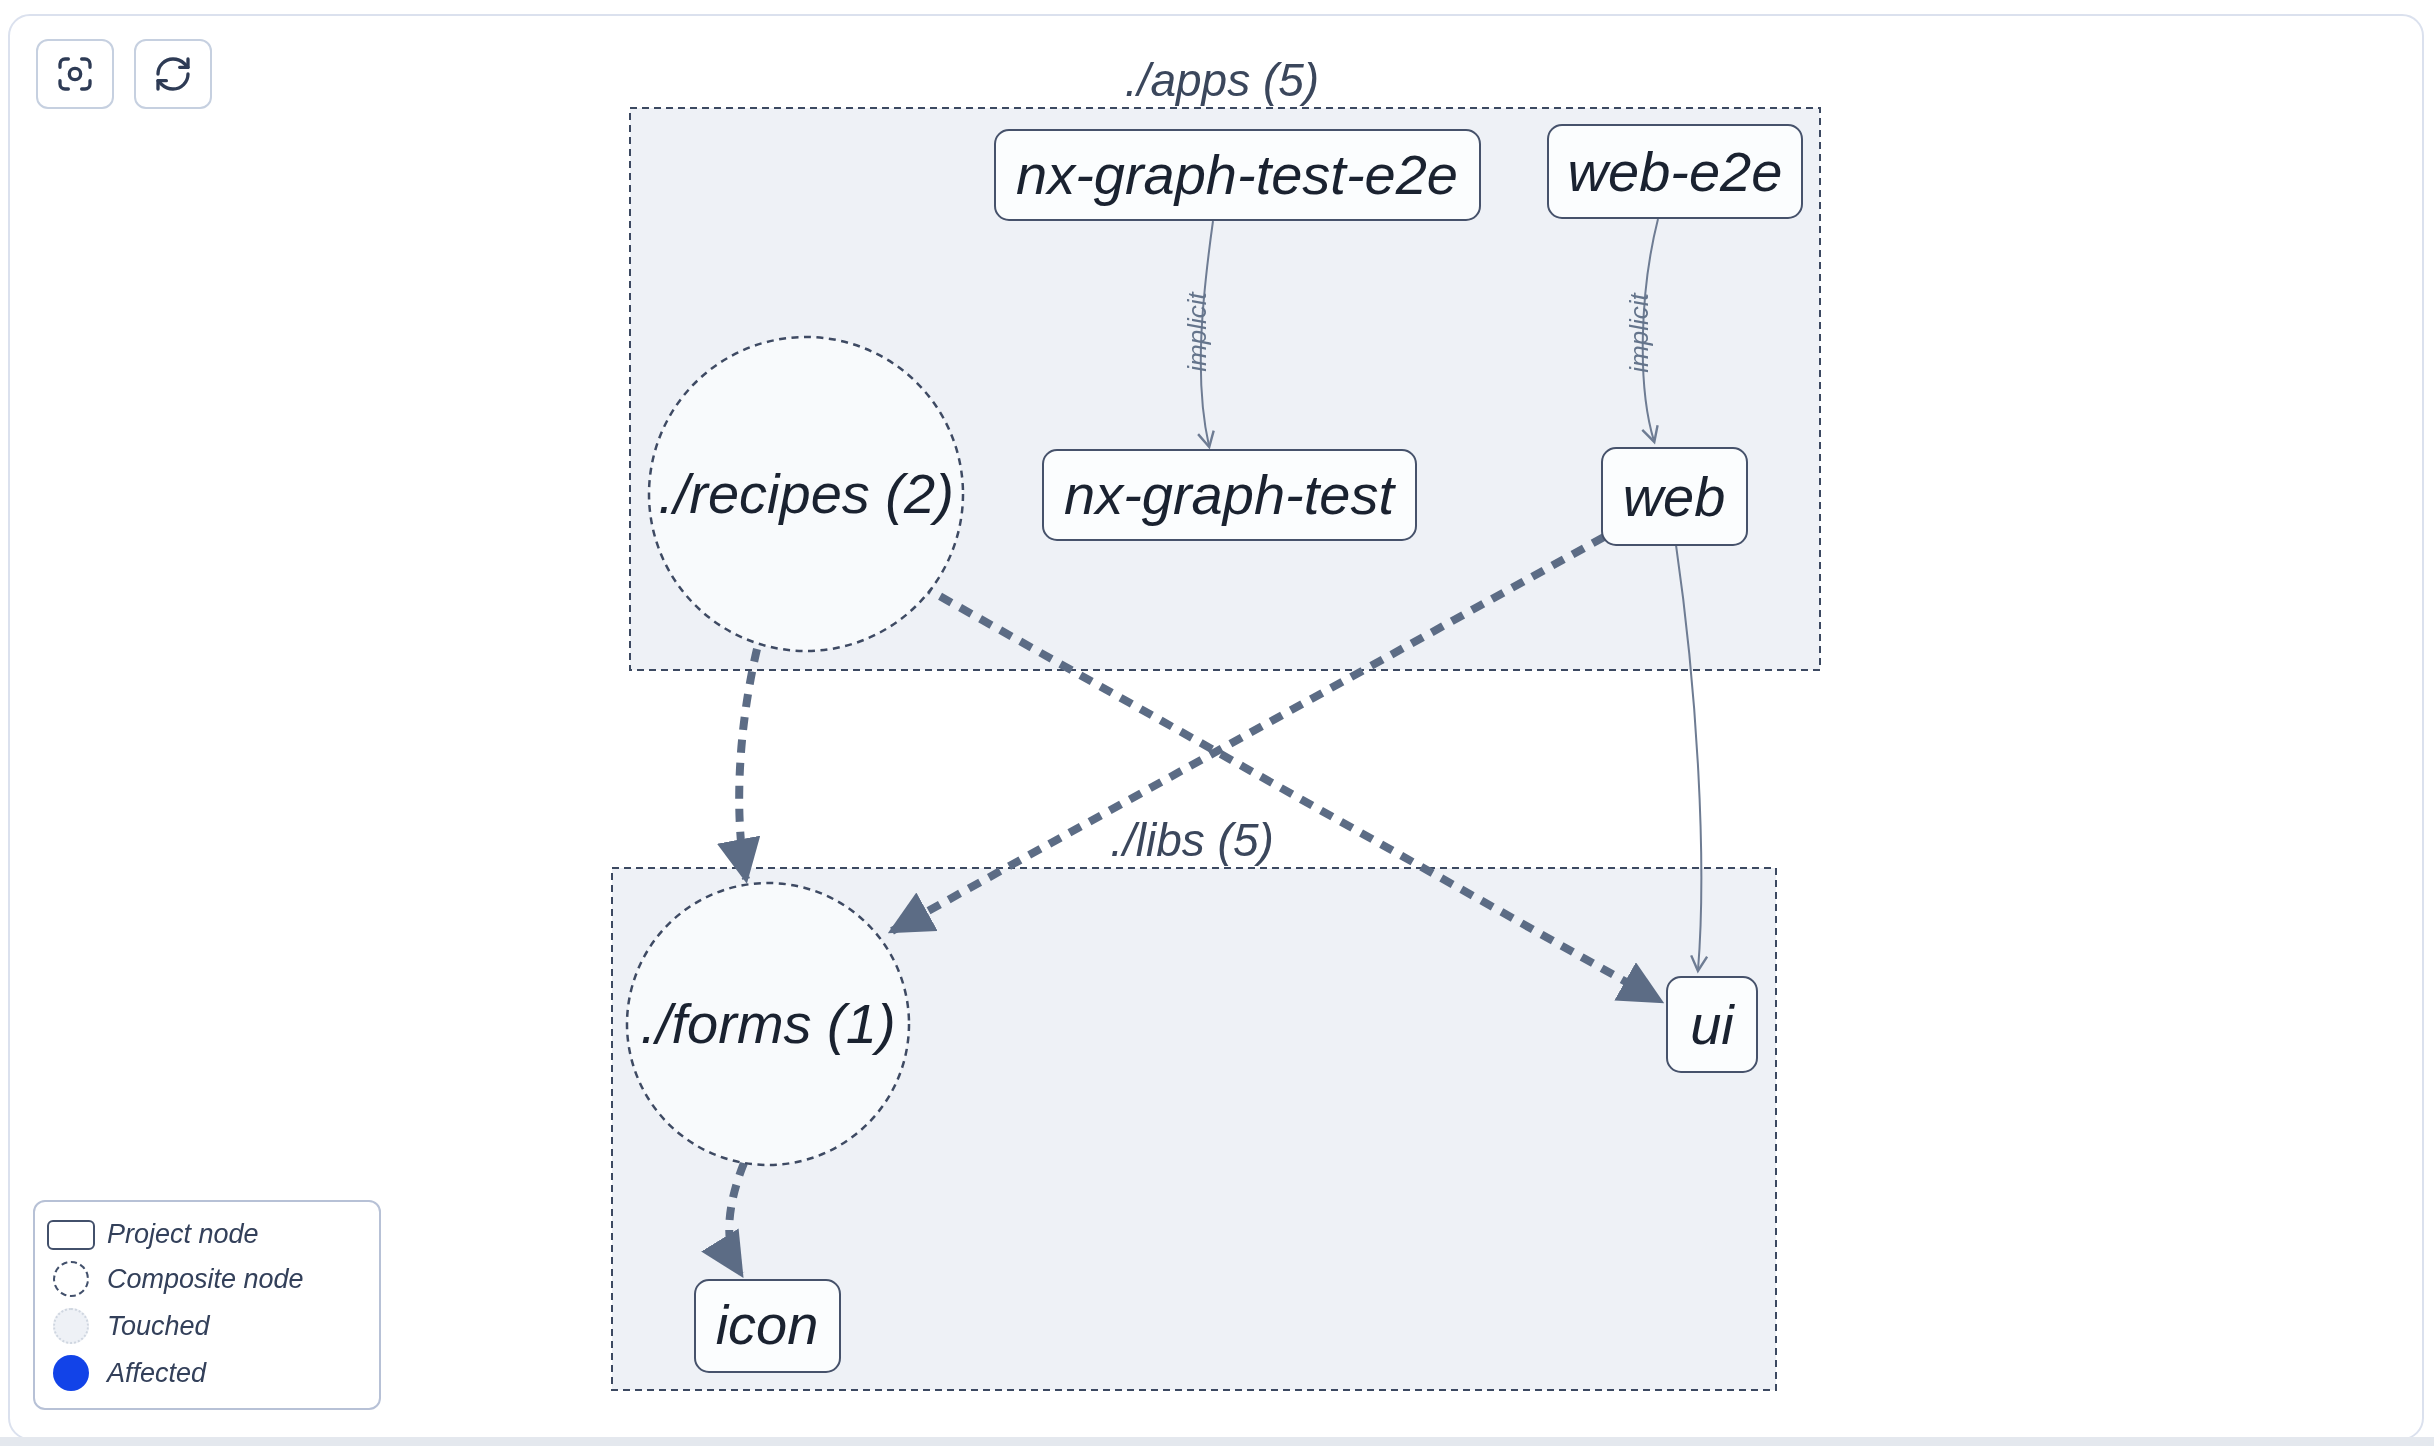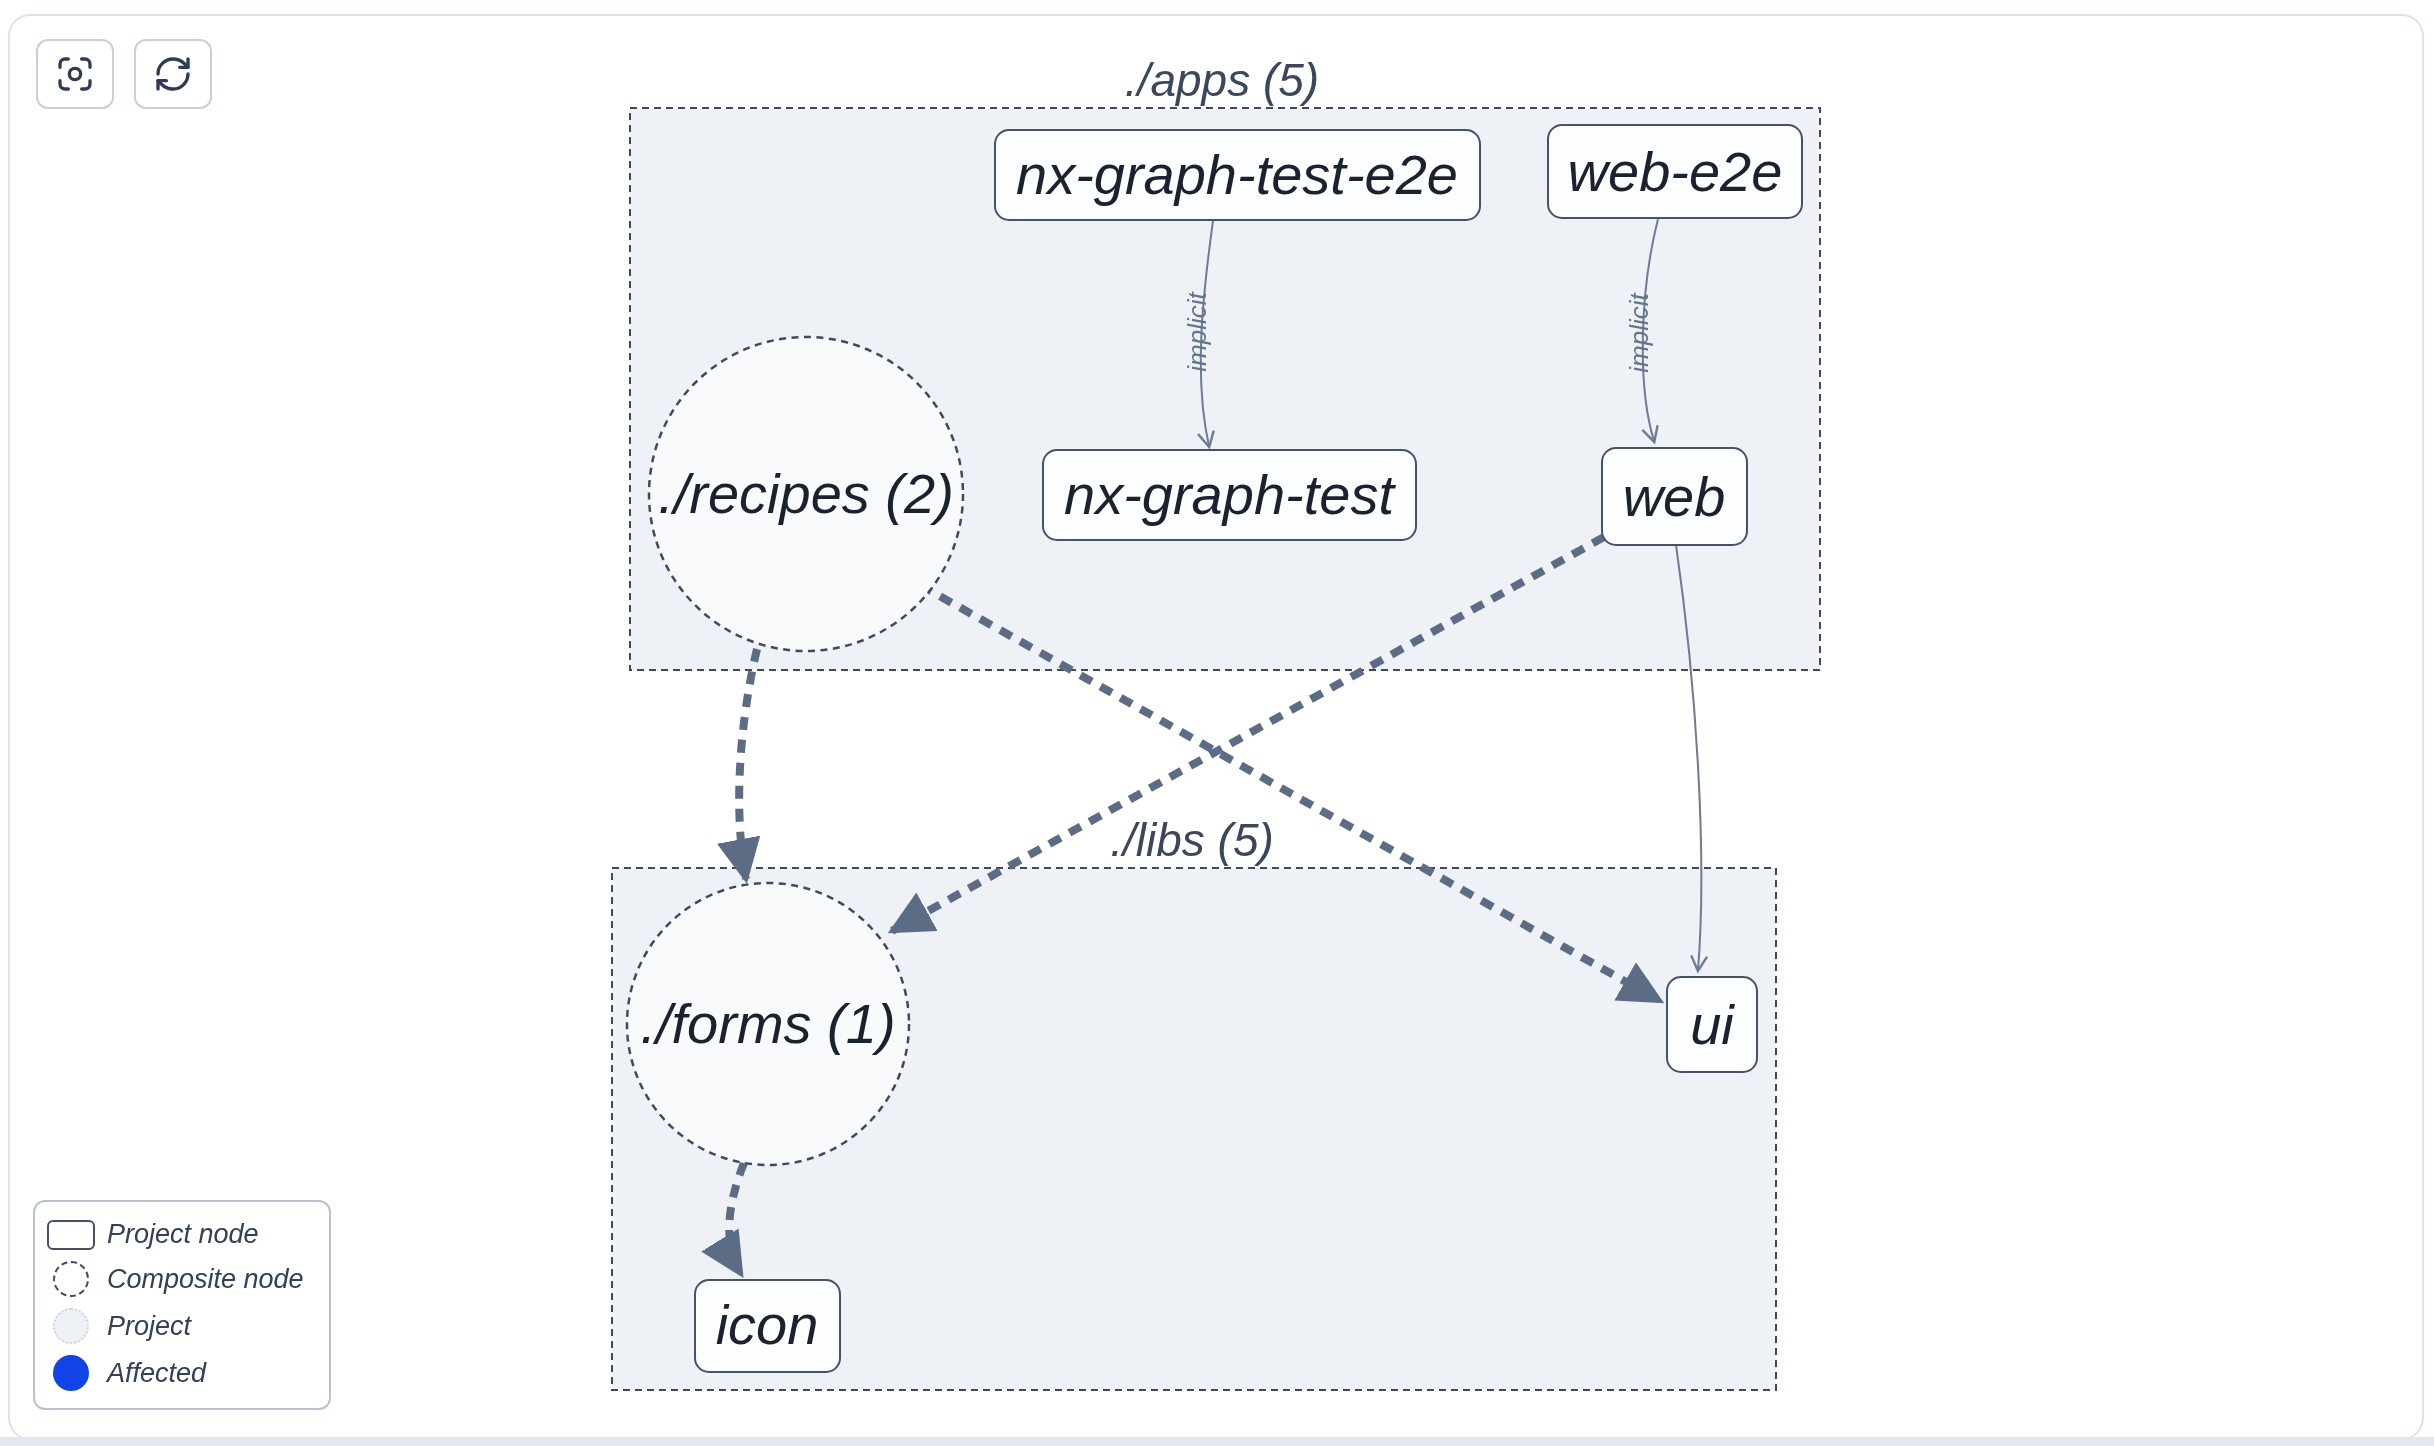--- a/index.html
+++ b/index.html
@@ -8,21 +8,21 @@
   .bottom-strip{position:absolute;left:0;right:0;bottom:0;height:9px;background:#e4e8ee;}
   .canvas-frame{position:absolute;left:8px;top:14px;width:2412px;height:1422px;
     border:2px solid #dbe1ee;border-radius:22px;background:transparent;pointer-events:none;}
   .graph-svg{position:absolute;left:0;top:0;}
   
   .toolbar{position:absolute;left:36px;top:39px;display:flex;gap:20px;}
   .tool-btn{width:78px;height:70px;background:#ffffff;border:2px solid #c6d0e0;border-radius:12px;
     display:flex;align-items:center;justify-content:center;cursor:pointer;box-sizing:border-box;}
   .tool-btn svg{stroke:#2e3b55;fill:none;stroke-width:2;stroke-linecap:round;stroke-linejoin:round;}
   
-  .legend{position:absolute;left:33px;top:1200px;width:298px;height:210px;background:#ffffff;
+  .legend{position:absolute;left:33px;top:1200px;width:348px;height:210px;background:#ffffff;
     border:2px solid #b7c1d6;border-radius:12px;box-sizing:border-box;
     display:flex;flex-direction:column;justify-content:space-evenly;padding:6px 0;}
   .legend-row{display:flex;align-items:center;}
   .legend-swatch-cell{width:72px;display:flex;align-items:center;justify-content:center;}
   .legend-label{font-size:27px;color:#33405a;}
   .sw-project{width:48px;height:30px;border:2.5px solid #42506b;border-radius:6px;box-sizing:border-box;}
   .sw-composite{width:36px;height:36px;border:2.5px dashed #42506b;border-radius:50%;box-sizing:border-box;}
   .sw-affected{width:36px;height:36px;border:2px dotted #cfd6e0;border-radius:50%;background:#eef1f6;box-sizing:border-box;}
   .sw-touched{width:36px;height:36px;border-radius:50%;background:#1243e8;}
   
@@ -133,21 +133,21 @@
     <div class="legend-row">
       <div class="legend-swatch-cell">
           <div class="sw-composite"></div>
         </div>
       <div class="legend-label">Composite node</div>
     </div>
     <div class="legend-row">
       <div class="legend-swatch-cell">
           <div class="sw-affected"></div>
         </div>
-      <div class="legend-label">Project</div>
+      <div class="legend-label">Touched</div>
     </div>
     <div class="legend-row">
       <div class="legend-swatch-cell">
           <div class="sw-touched"></div>
         </div>
       <div class="legend-label">Affected</div>
     </div>
   </div>
 
   <div class="canvas-frame"></div>

